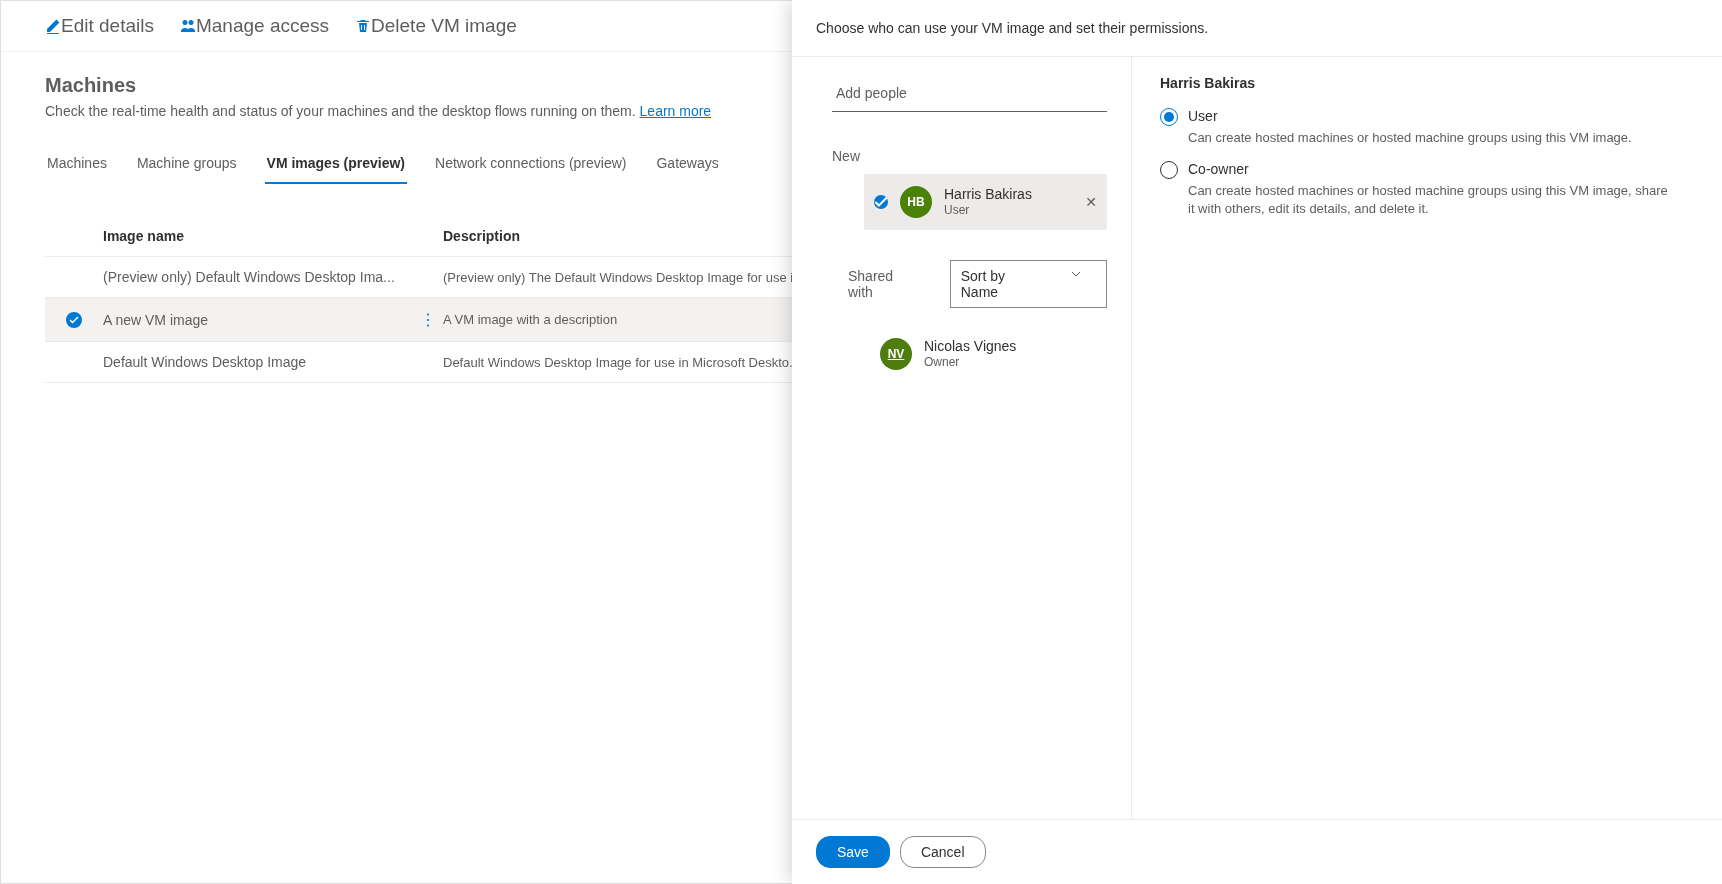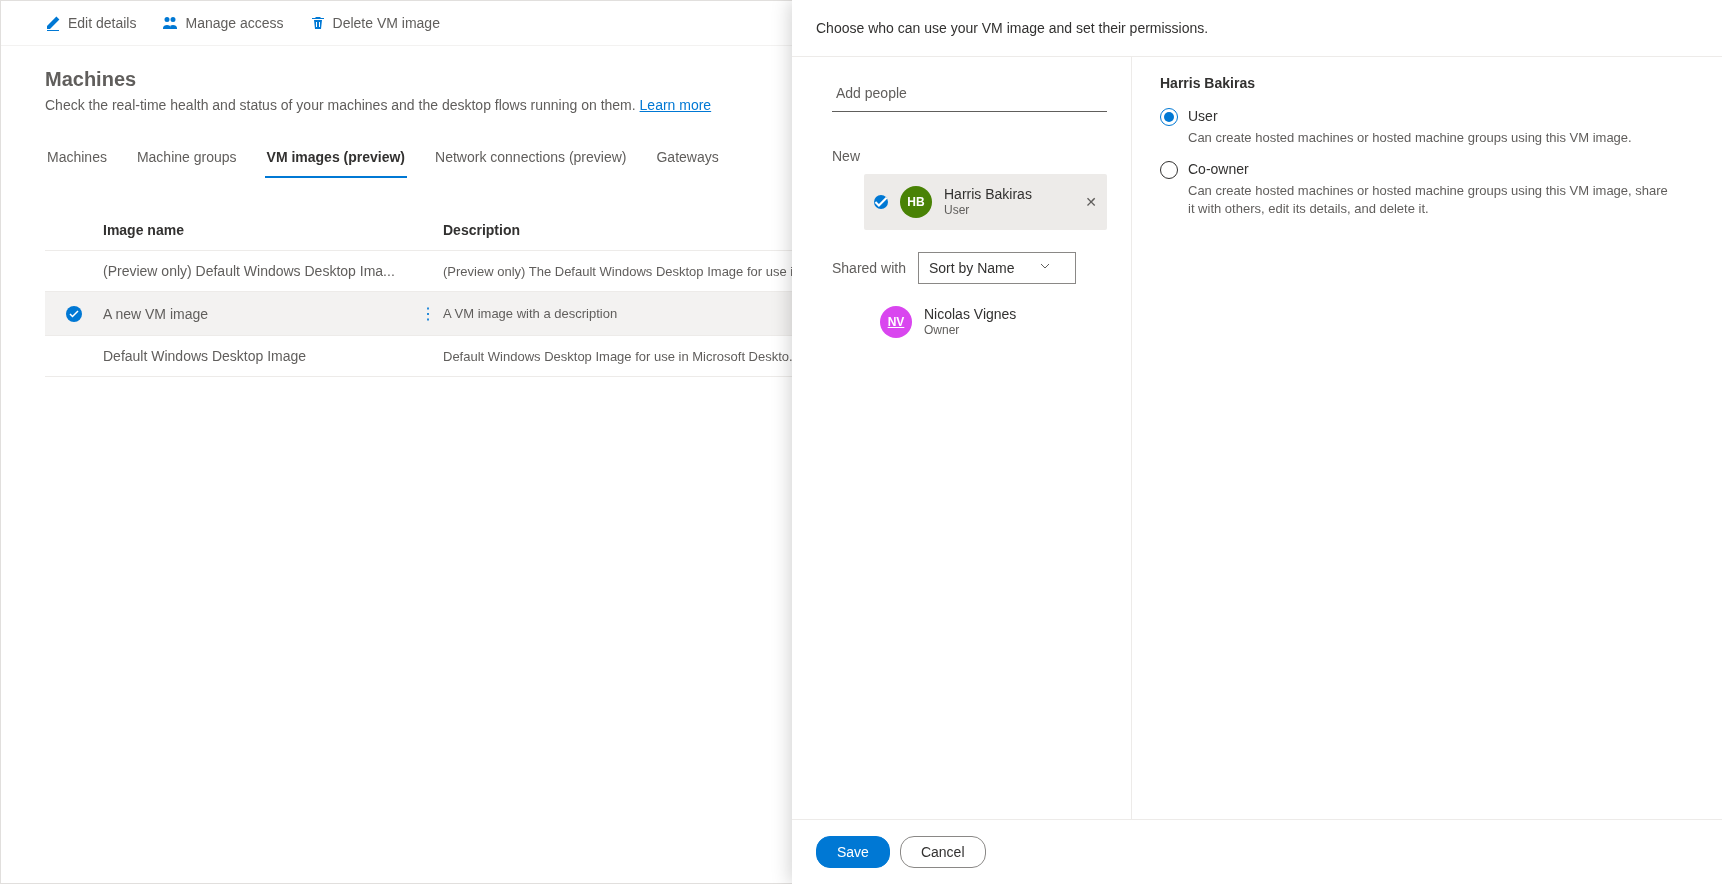--- a/index.html
+++ b/index.html
@@ -21,23 +21,22 @@
     .toolbar {
       display: flex;
       align-items: center;
       padding: 14px 44px;
       gap: 26px;
       border-bottom: 1px solid #f3f2f1;
     }
     .toolbar-item {
       display: flex;
       align-items: center;
-      gap: 7px;
       color: #605e5c;
-      font-size: 14px;
+      font-size: 19px;
       cursor: pointer;
     }
     .toolbar-item svg { width: 16px; height: 16px; fill: #0078d4; }
     .content {
       padding: 22px 44px 0 44px;
     }
     .page-title {
       font-size: 20px;
       font-weight: 600;
       color: #605e5c;
@@ -152,21 +151,21 @@
       width:14px; height:14px; border-radius:50%; background:#0078d4;
       display:flex; align-items:center; justify-content:center;
       flex-shrink:0;
     }
     .avatar {
       width:32px; height:32px; border-radius:50%;
       display:flex; align-items:center; justify-content:center;
       color:#fff; font-size:12px; font-weight:600; flex-shrink:0;
     }
     .avatar.green { background:#498205; }
-    .avatar.olive { background:#d946ef;text-decoration:underline; }
+    .avatar.olive { background:#4d7c0f;text-decoration:underline; }
     .person-info { display:flex; flex-direction:column; line-height:1.2;}
     .person-name { font-size:14px; color:#323130;}
     .person-role { font-size:12px; color:#605e5c;}
     .close-x { position:absolute; right:10px; color:#605e5c; cursor:pointer; font-size:14px;}
     .shared-with-row { display:flex; align-items:center; gap:12px; margin: 22px 0 14px 0;}
     .sort-select {
       border:1px solid #8a8886; padding:7px 24px 7px 10px; font-size:14px; color:#323130;
       background:#fff; cursor:pointer; position:relative; display:inline-flex; align-items:flex-start; gap:24px;
     }
     .sort-select svg { width:12px; height:12px; fill:#605e5c;}
@@ -282,21 +281,21 @@
         </div>
         <div class="avatar green">HB</div>
         <div class="person-info">
           <span class="person-name">Harris Bakiras</span>
           <span class="person-role">User</span>
         </div>
         <span class="close-x">✕</span>
       </div>
 
       <div class="shared-with-row">
-        <span class="section-label" style="margin:0;">Shared with</span>
+        <span class="section-label" style="margin:16px;">Shared with</span>
         <div class="sort-select">
           <span>Sort by Name</span>
           <svg viewBox="0 0 12 12">
               <path d="M2 4l4 4 4-4" stroke="#605e5c" stroke-width="1" fill="none"></path>
             </svg>
         </div>
       </div>
 
       <div class="shared-card">
         <div class="avatar olive">NV</div>

